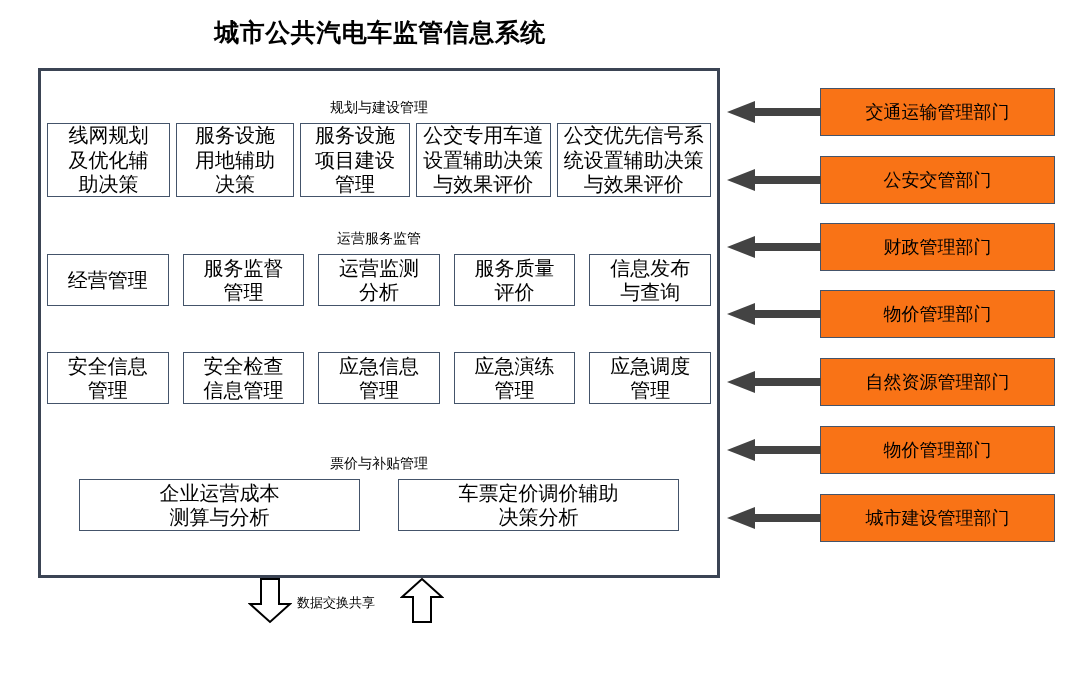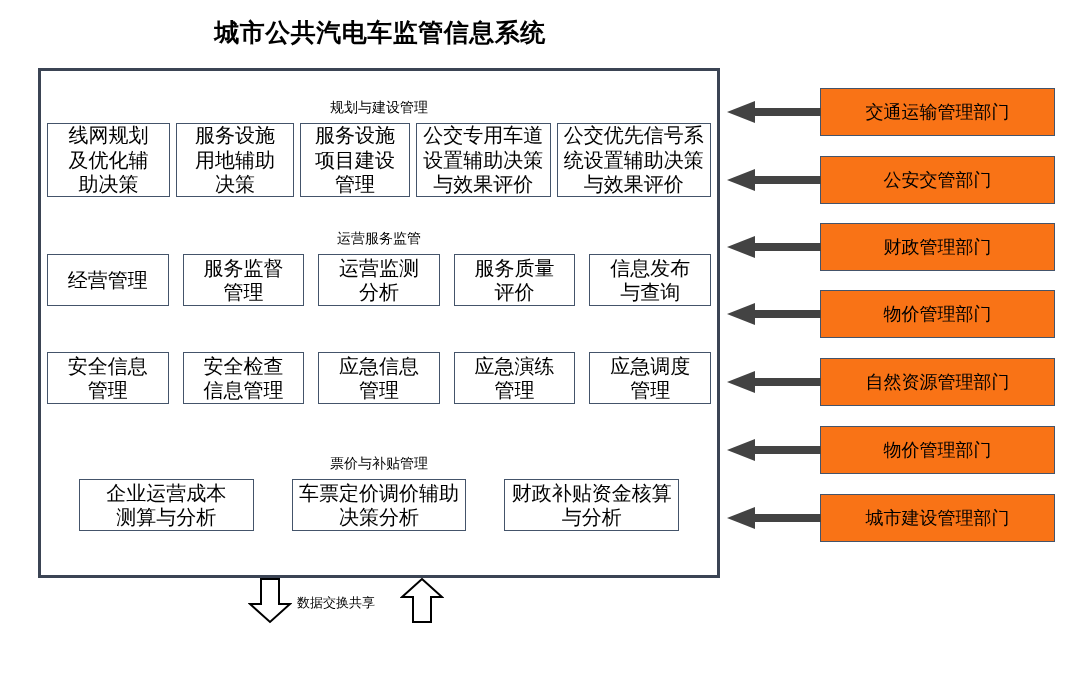--- a/index.html
+++ b/index.html
@@ -204,22 +204,20 @@
       </div>
     </div>
 
     <div class="section" id="sec-fare">
       <div class="section-title">票价与补贴管理</div>
       <div class="row" id="row-fare">
         <div class="cell">企业运营成本
 测算与分析</div>
         <div class="cell">车票定价调价辅助
 决策分析</div>
-        <div class="cell">财政补贴资金核算
-与分析</div>
       </div>
     </div>
 
   </div>
 
   <div class="dept" style="top:88px">交通运输管理部门</div>
   <div class="dept" style="top:223px">财政管理部门</div>
   <div class="dept" style="top:156px">公安交管部门</div>
   <div class="dept" style="top:290px">物价管理部门</div>
   <div class="dept" style="top:358px">自然资源管理部门</div>

